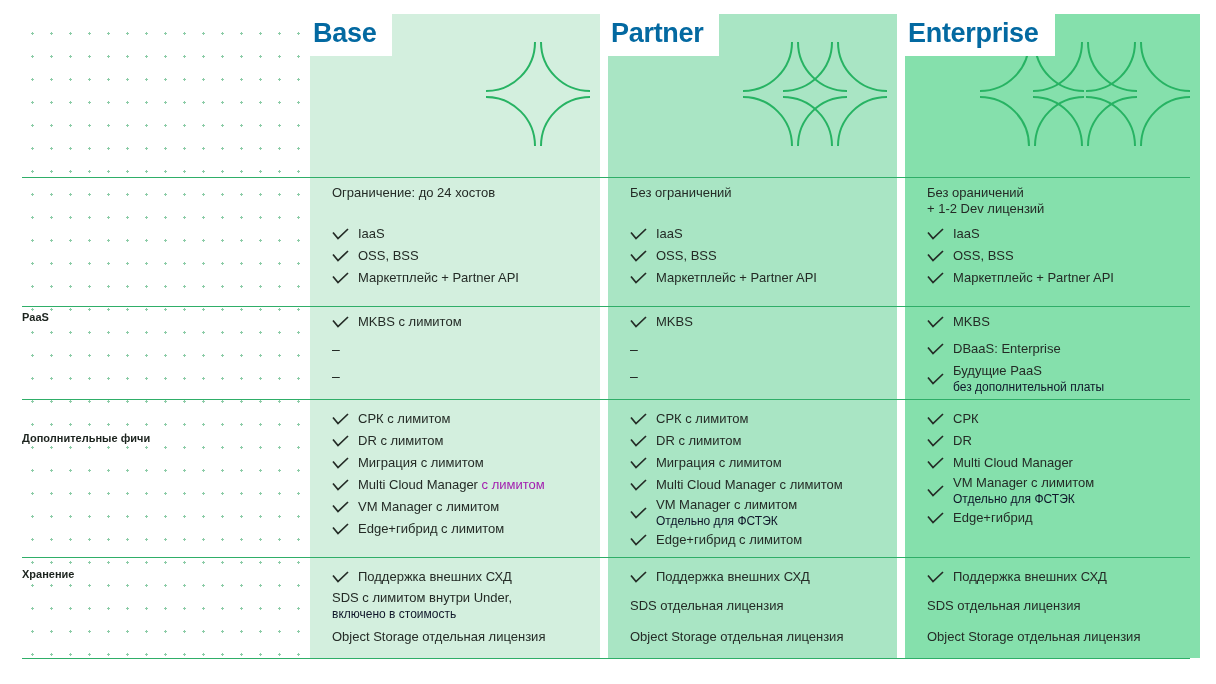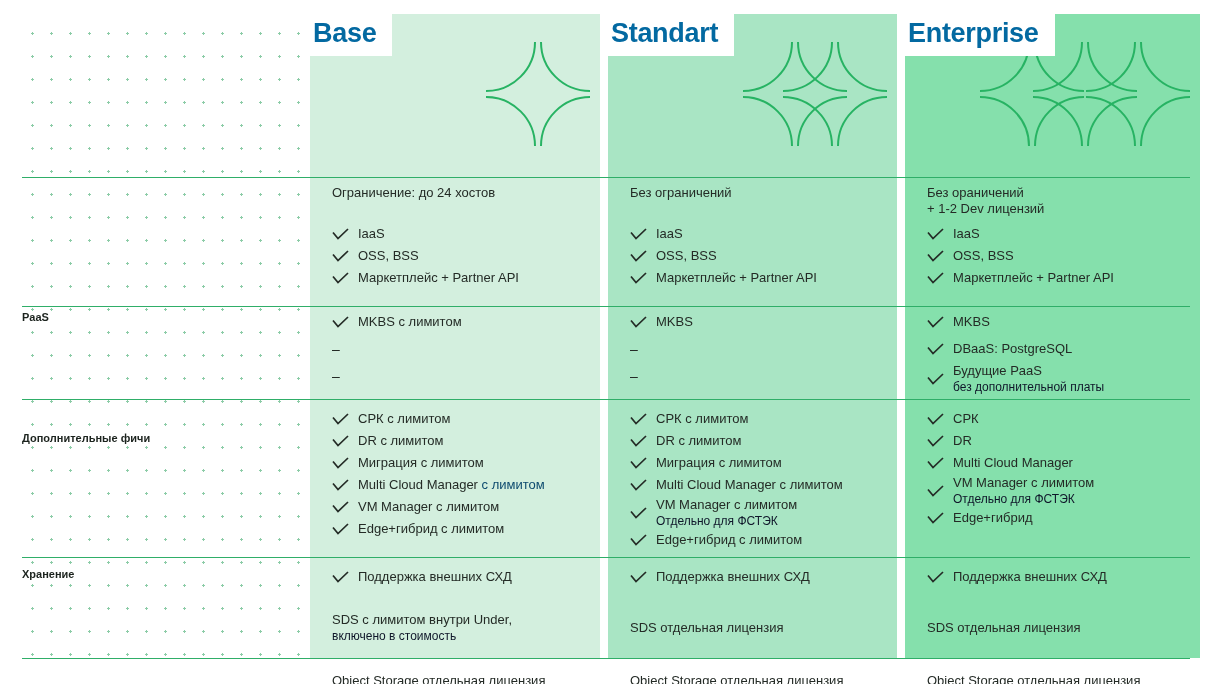--- a/index.html
+++ b/index.html
@@ -29,30 +29,30 @@
         display:flex;flex-direction:column;z-index:2;}
   .band-0{top:163px;height:129px;padding-top:8px;}
   .band-0 .item{height:22px;}
   .band-0 .item.first{height:38px;align-items:flex-start;}
   .band-1{top:292px;height:93px;padding-top:2px;}
   .band-1 .item{min-height:27px;}
   .band-1 .item.has-sub{min-height:33px;}
   .band-2{top:385px;height:158px;padding-top:9px;}
   .band-2 .item{min-height:22px;}
   .band-2 .item.has-sub{min-height:33px;}
-  .band-3{top:543px;height:101px;padding-top:6px;gap:22px;}
+  .band-3{top:543px;height:101px;padding-top:6px;}
   .band-3 .item{min-height:27px;}
   .band-3 .item.type-text{min-height:31px;}
 
   .item{display:flex;align-items:center;gap:9px;padding-right:8px;}
   .check-wrap{flex:none;display:flex;}
   .lines{display:flex;flex-direction:column;}
   .main{white-space:pre-line;font-size:13px;line-height:16px;color:#242b26;}
   .sub{font-size:12px;line-height:14px;color:#0f172a;margin-top:1px;}
-  .gray-suffix{color:#0c4a6e;margin-top:17px;}
+  .gray-suffix{color:#a21caf;margin-top:17px;}
   .type-dash .main{font-size:14px;}
 </style>
 </head>
 <body>
 
 <div id="board">
   <div class="dots" style="background-image: radial-gradient(circle, rgb(140, 204, 167) 1.2px, transparent 1.4px); background-size: 19px 23px; background-position: 3px 8px;"></div>
   <div class="hline hl-0" style="background: rgb(47, 174, 104);"></div>
   <div class="hline hl-1" style="background: rgb(47, 174, 104);"></div>
   <div class="hline hl-2" style="background: rgb(47, 174, 104);"></div>
@@ -215,21 +215,21 @@
     </div>
     <div class="column col-1" style="background: rgb(169, 229, 196);">
       <div class="star"><svg width="144" height="104" viewBox="0 0 144 104" style="overflow:visible">
           <g transform="translate(0,0)">
             <path d="M 49 0 A 49 49 0 0 1 0 49 M 55 0 A 49 49 0 0 0 104 49 M 104 55 A 49 49 0 0 0 55 104 M 49 104 A 49 49 0 0 0 0 55" fill="none" stroke="#27b363" stroke-width="2"></path>
           </g>
           <g transform="translate(40,0)">
             <path d="M 49 0 A 49 49 0 0 1 0 49 M 55 0 A 49 49 0 0 0 104 49 M 104 55 A 49 49 0 0 0 55 104 M 49 104 A 49 49 0 0 0 0 55" fill="none" stroke="#27b363" stroke-width="2"></path>
           </g>
         </svg></div>
-      <div class="plan-title">Standart</div>
+      <div class="plan-title">Partner</div>
       <div class="band band-0">
         <div class="item type-text first">
           <div class="lines">
             <div class="main"><span>Без ограничений</span></div>
           </div>
         </div>
         <div class="item type-check">
           <div class="check-wrap">
             <svg width="17" height="12" viewBox="0 0 17 12">
               <polyline points="1,4.5 6,10.5 16,1" fill="none" stroke="#242b26" stroke-width="1.7"></polyline>
@@ -430,21 +430,21 @@
             <div class="main"><span>MKBS</span></div>
           </div>
         </div>
         <div class="item type-check">
           <div class="check-wrap">
             <svg width="17" height="12" viewBox="0 0 17 12">
               <polyline points="1,4.5 6,10.5 16,1" fill="none" stroke="#242b26" stroke-width="1.7"></polyline>
             </svg>
           </div>
           <div class="lines">
-            <div class="main"><span>DBaaS: PostgreSQL</span></div>
+            <div class="main"><span>DBaaS: Enterprise</span></div>
           </div>
         </div>
         <div class="item type-check has-sub">
           <div class="check-wrap">
             <svg width="17" height="12" viewBox="0 0 17 12">
               <polyline points="1,4.5 6,10.5 16,1" fill="none" stroke="#242b26" stroke-width="1.7"></polyline>
             </svg>
           </div>
           <div class="lines">
             <div class="main"><span>Будущие PaaS</span></div>

